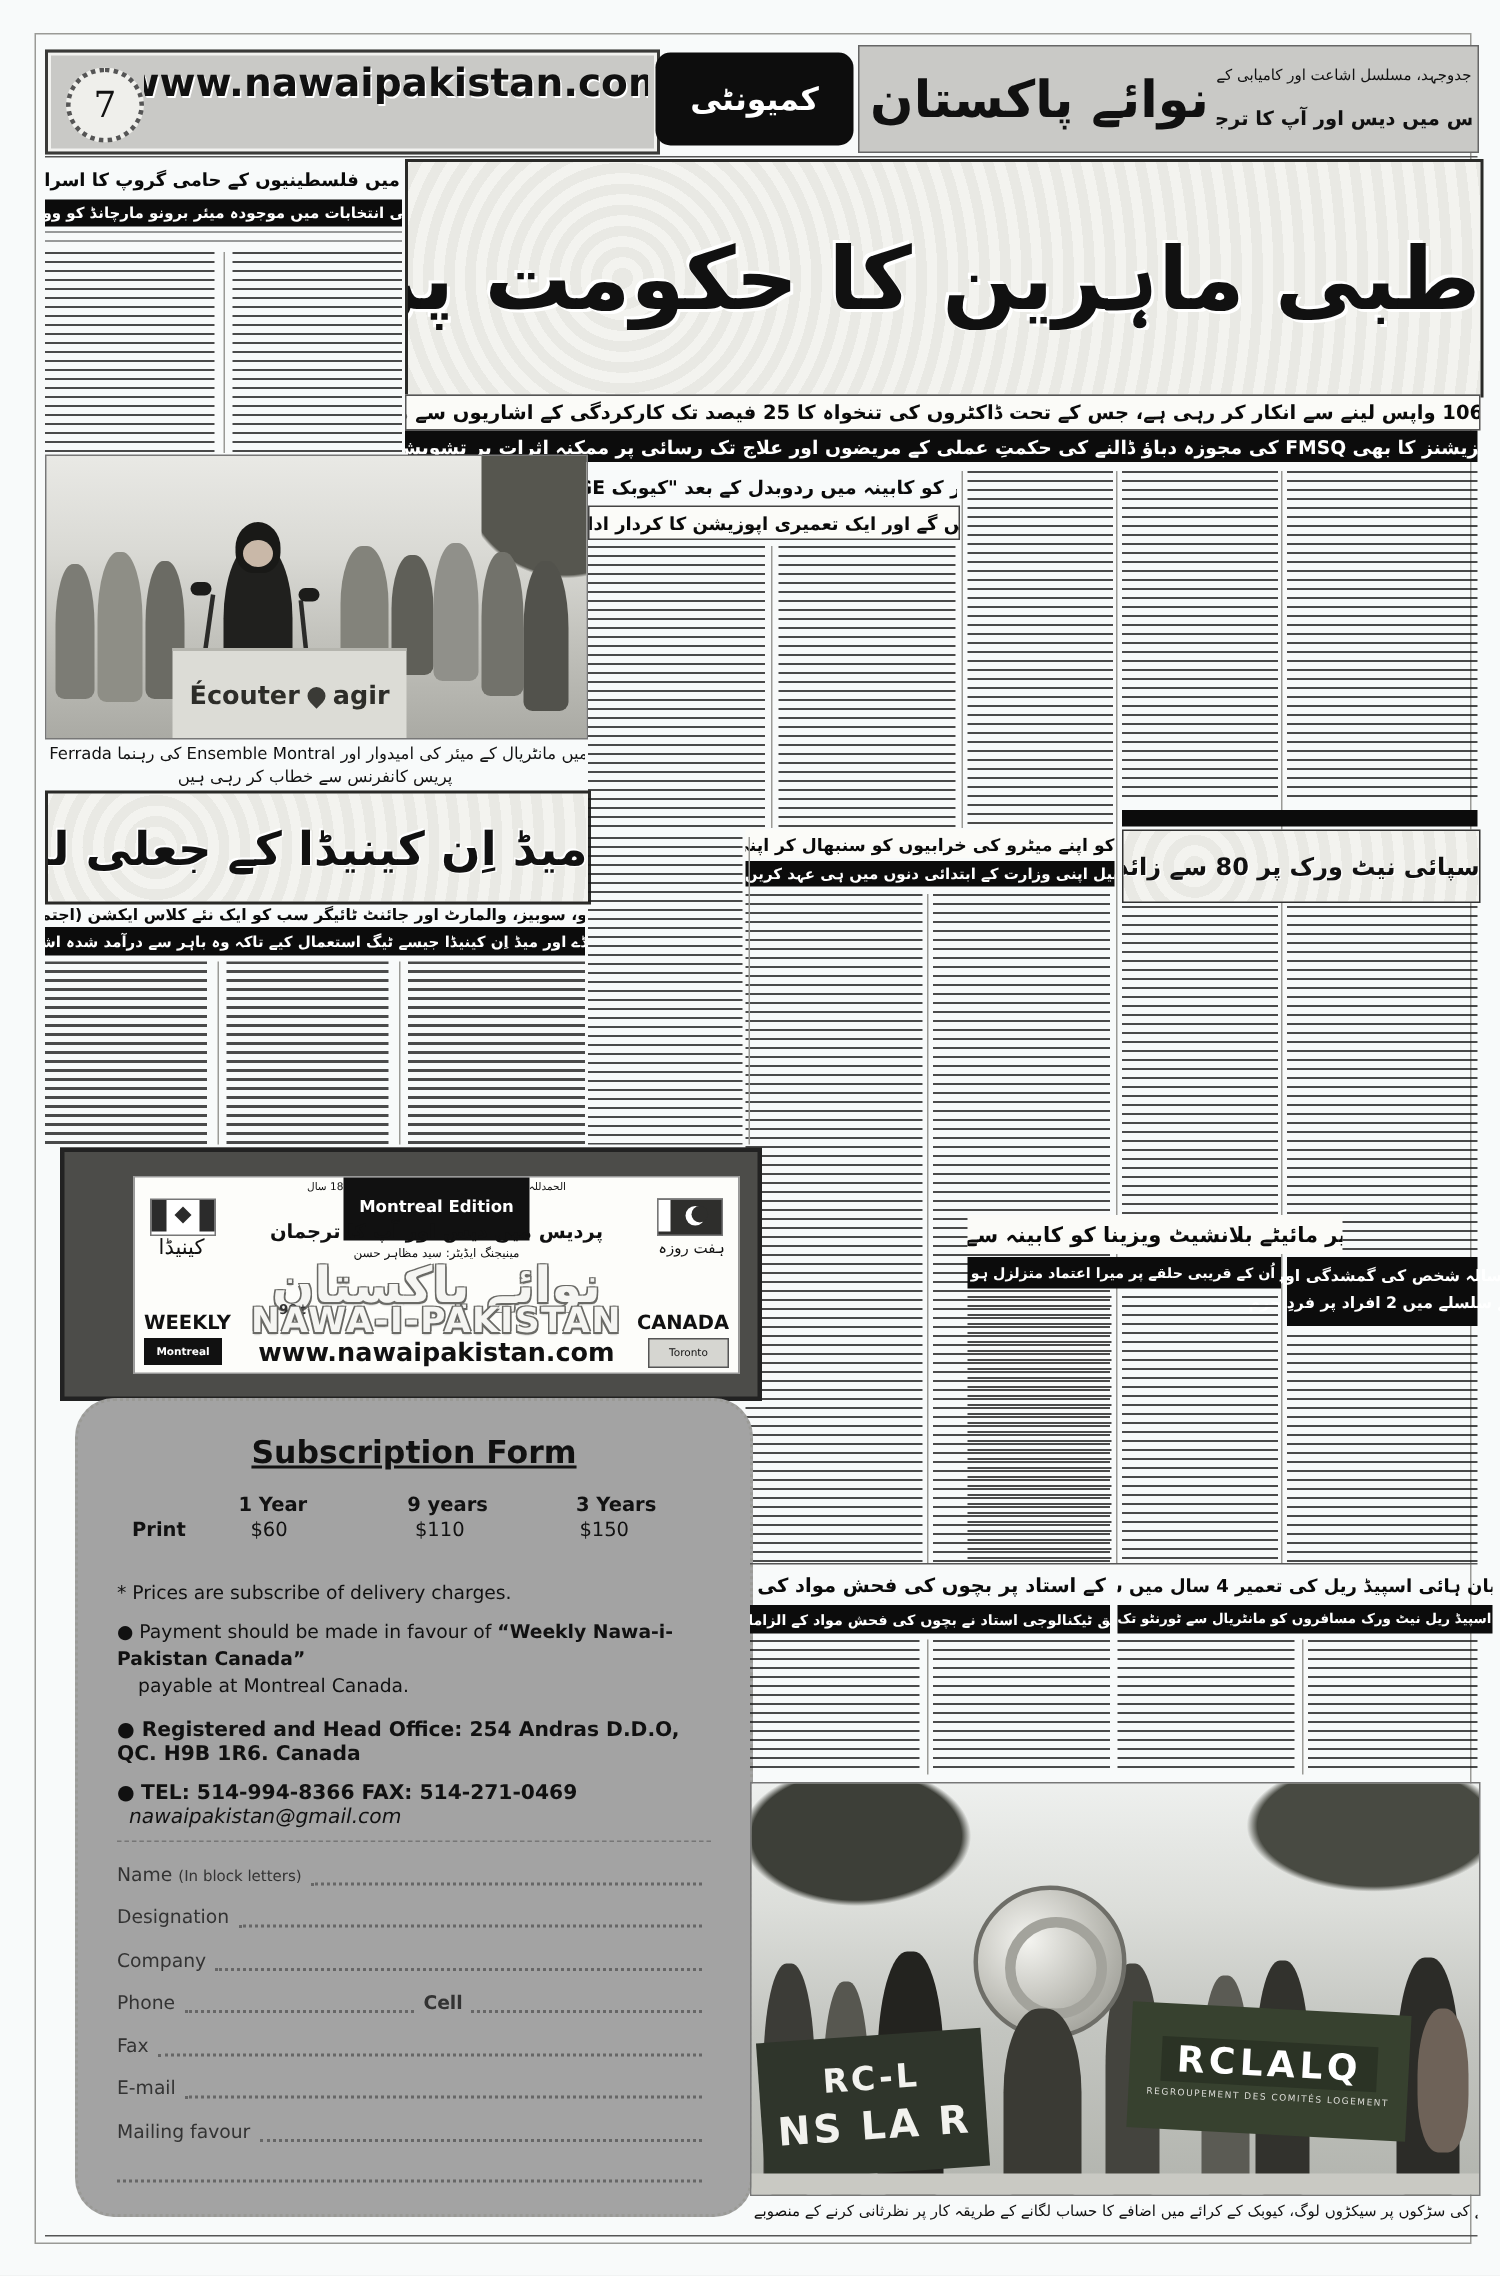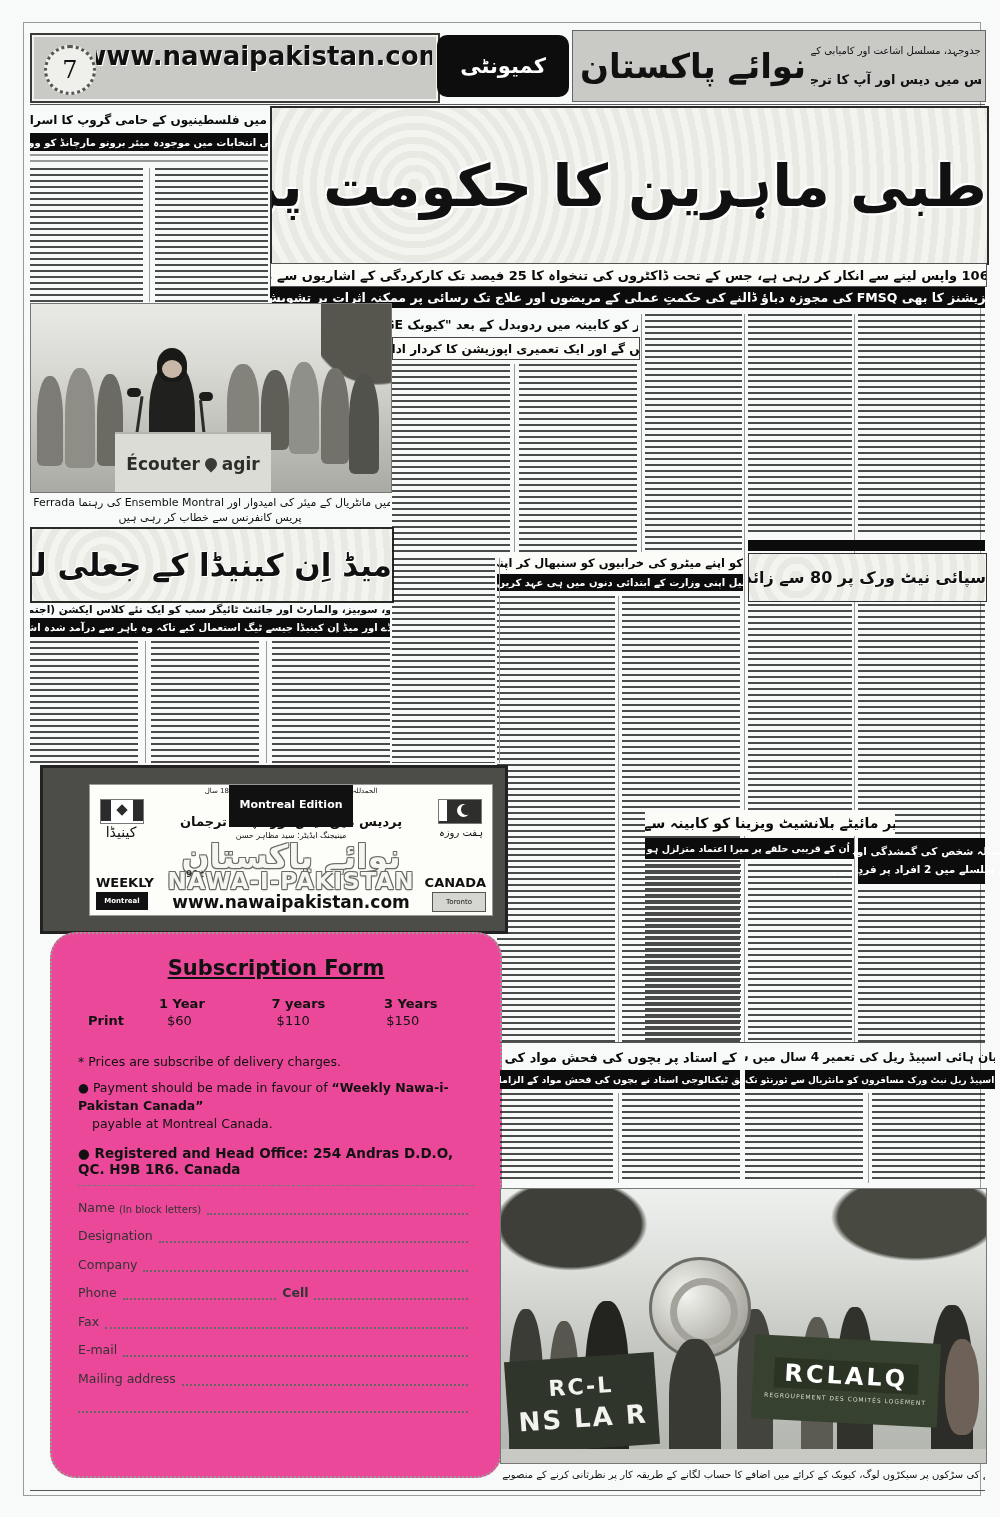--- a/index.html
+++ b/index.html
@@ -179,48 +179,53 @@
 
       <div class="abs nw" style="left:6px;top:90px;width:70px;height:16px;font-size:13px;font-weight:bold;">WEEKLY</div>
       <div class="abs ctr nw outline-txt" style="left:72px;top:84px;width:258px;height:24px;font-size:23px;font-weight:bold;letter-spacing:1px;">NAWA-I-PAKISTAN</div>
       <div class="abs nw" style="right:6px;top:90px;width:64px;height:16px;font-size:13px;font-weight:bold;text-align:right;">CANADA</div>
       <div class="abs ctr nw" style="left:72px;top:107px;width:258px;height:20px;font-size:17px;font-weight:bold;">www.nawaipakistan.com</div>
       <div class="abs ctr chip nw" style="left:6px;top:107px;width:52px;height:18px;font-size:7px;">Montreal</div>
       <div class="abs ctr nw" style="right:6px;top:107px;width:52px;height:18px;font-size:7px;background:#d6d6d1;border:1px solid #555;">Toronto</div>
     </div>
   </div>
 
-  <div class="abs" style="left:50px;top:932px;width:452px;height:546px;background:#ec4899;border:2px dotted #9a9a96;border-radius:26px;padding:0;box-sizing:border-box;">
+  <div class="abs" style="left:50px;top:932px;width:452px;height:546px;background:#a3a3a3;border:2px dotted #9a9a96;border-radius:26px;padding:0;box-sizing:border-box;">
     <div style="padding:22px 26px 0 26px;">
       <div style="text-align:center;">
         <span style="font-size:21px;font-weight:bold;text-decoration:underline;">Subscription Form</span>
       </div>
       <div style="display:flex;margin-top:16px;font-size:13px;font-weight:bold;">
         <span style="width:90px;"></span>
         <span style="width:125px;">1 Year</span>
-        <span style="width:125px;">7 years</span>
+        <span style="width:125px;">9 years</span>
         <span style="width:100px;">3 Years</span>
       </div>
       <div style="display:flex;margin-top:2px;font-size:13px;">
         <span style="width:90px;font-weight:bold;padding-left:10px;">Print</span>
         <span style="width:125px;">$60</span>
         <span style="width:125px;">$110</span>
         <span style="width:100px;">$150</span>
       </div>
       <div style="margin-top:26px;font-size:12.5px;">* Prices are subscribe of delivery charges.</div>
       <div style="margin-top:10px;font-size:12.5px;line-height:1.45;">
         <span>● </span>
         <span>Payment should be made in favour of</span>
         <span style="font-weight:bold;">“Weekly Nawa-i-Pakistan Canada”</span><br>
         <span style="padding-left:14px;text-align:right;">payable at Montreal Canada.</span>
       </div>
       <div style="margin-top:12px;font-size:13.5px;font-weight:bold;">
         <span>●</span>
         <span>Registered and Head Office: 254 Andras D.D.O, QC. H9B 1R6. Canada</span>
       </div>
+      <div style="margin-top:10px;font-size:13.5px;">
+        <span>●</span>
+        <span style="font-weight:bold;">TEL: 514-994-8366    FAX: 514-271-0469</span>
+        <span style="font-style:italic;padding-left:8px;">nawaipakistan@gmail.com</span>
+      </div>
       <div style="margin-top:8px;border-top:1px dashed #777;"></div>
 
       <div class="frow">
         <span>Name</span>
         <span style="font-size:10px;padding-left:4px;">(In block letters)</span>
         <span class="dotlead"></span>
       </div>
       <div class="frow">
         <span>Designation</span>
         <span class="dotlead"></span>
@@ -237,21 +242,21 @@
       </div>
       <div class="frow">
         <span>Fax</span>
         <span class="dotlead"></span>
       </div>
       <div class="frow">
         <span>E-mail</span>
         <span class="dotlead"></span>
       </div>
       <div class="frow">
-        <span>Mailing address</span>
+        <span>Mailing favour</span>
         <span class="dotlead"></span>
       </div>
       <div class="frow">
         <span class="dotlead" style="margin-left:0;"></span>
       </div>
 
     </div>
   </div>
 
   <div class="hrule" style="left:500px;top:1042px;width:485px;"></div>

